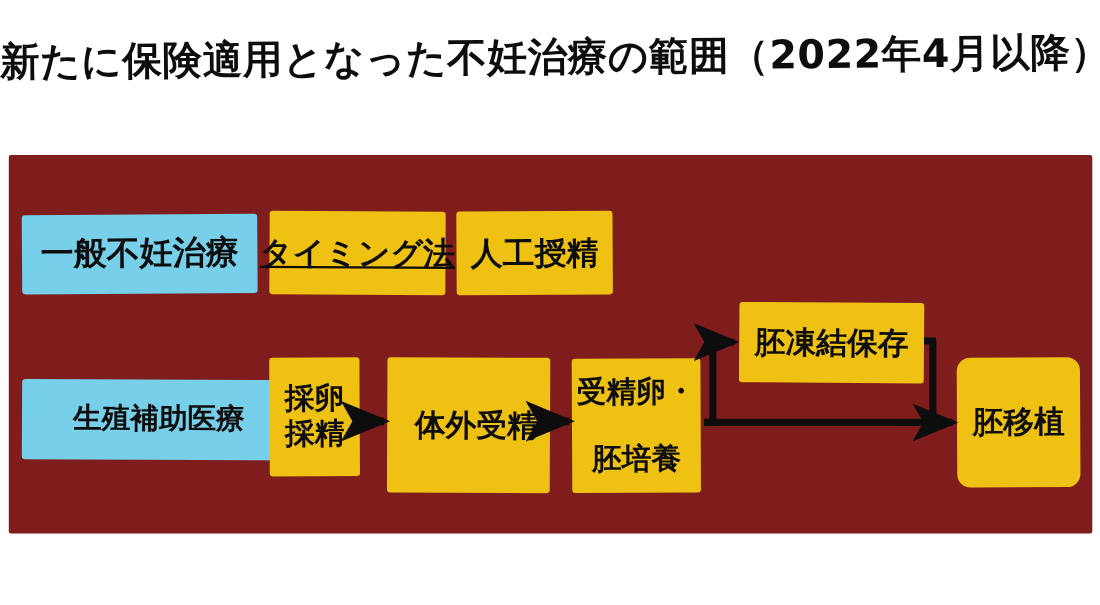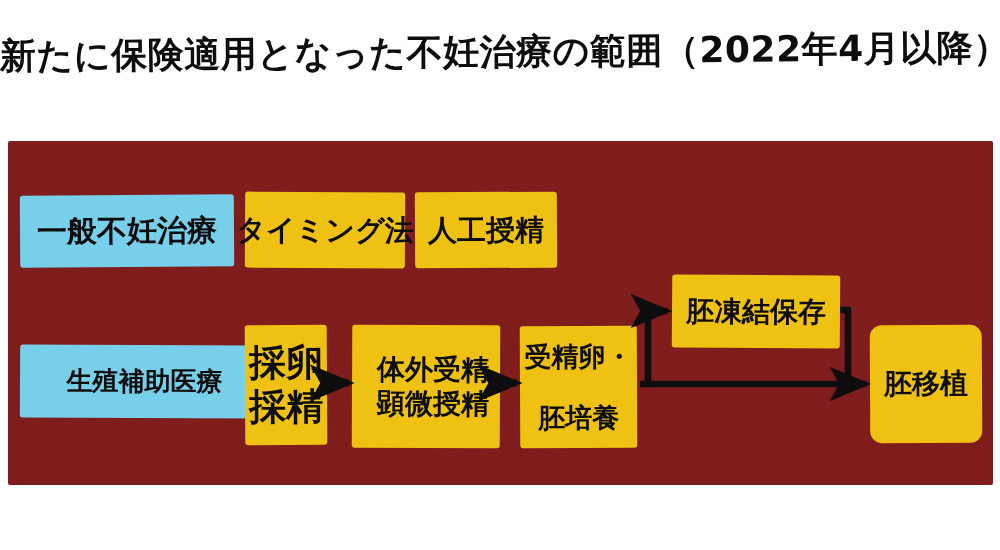--- a/index.html
+++ b/index.html
@@ -64,26 +64,26 @@
     box-sizing: border-box;
     border-radius: 3px;
   }
   .box .ln { display: block; white-space: nowrap; }
 
   .blue   { background: #78CFE9; }
   .yellow { background: #EFC113; }
 
   
   #box-ippan      { left: 20px;  top: 195px; width: 214px; height: 72px;  font-size: 30px; transform: rotate(-0.35deg); }
-  #box-timing     { left: 245px; top: 192px; width: 160px; height: 76px;  font-size: 29px; transform: rotate(0.3deg); }
+  #box-timing     { left: 245px; top: 192px; width: 160px; height: 76px;  font-size: 29px; transform: rotate(0.3deg); text-decoration: underline; }
   #box-jinko      { left: 415px; top: 192px; width: 142px; height: 76px;  font-size: 29px; transform: rotate(-0.3deg); }
 
   
   #box-seishoku   { left: 20px;  top: 345px; width: 249px; height: 73px;  font-size: 26px; transform: rotate(0.25deg); }
-  #box-sairan     { left: 245px; top: 325px; width: 82px;  height: 120px; font-size: 37px; transform: rotate(-0.3deg); }
+  #box-sairan     { left: 245px; top: 325px; width: 82px;  height: 108px; font-size: 27px; transform: rotate(-0.3deg); }
   #box-taigai     { left: 352px; top: 325px; width: 148px; height: 123px; font-size: 28px; transform: rotate(0.25deg); }
   #box-jusei      { left: 520px; top: 326px; width: 117px; height: 122px; font-size: 27px; transform: rotate(-0.25deg); }
   #box-hito       { left: 672px; top: 275px; width: 168px; height: 73px;  font-size: 28px; transform: rotate(0.4deg); }
   #box-ishoku     { left: 870px; top: 325px; width: 112px; height: 118px; font-size: 28px; transform: rotate(-0.3deg); border-radius: 12px; }
 
   
   #wires {
     position: absolute;
     left: 0; top: 0;
     width: 1000px;
@@ -116,21 +116,20 @@
       <span class="ln">生殖補助医療</span>
     </div>
 
     <div class="box yellow" id="box-sairan" style="left:237px; top:184px;">
       <span class="ln">採卵</span>
       <span class="ln">採精</span>
     </div>
 
     <div class="box yellow" id="box-taigai" style="left:344px; top:184px;padding-left:14px;">
       <span class="ln">体外受精</span>
-      <span class="ln">顕微授精</span>
     </div>
 
     <div class="box yellow" id="box-jusei" style="left:512px; top:185px;gap:29px;">
       <span class="ln">受精卵・</span>
       <span class="ln">胚培養</span>
     </div>
 
     <div class="box yellow" id="box-hito" style="left:664px; top:134px;">
       <span class="ln">胚凍結保存</span>
     </div>

